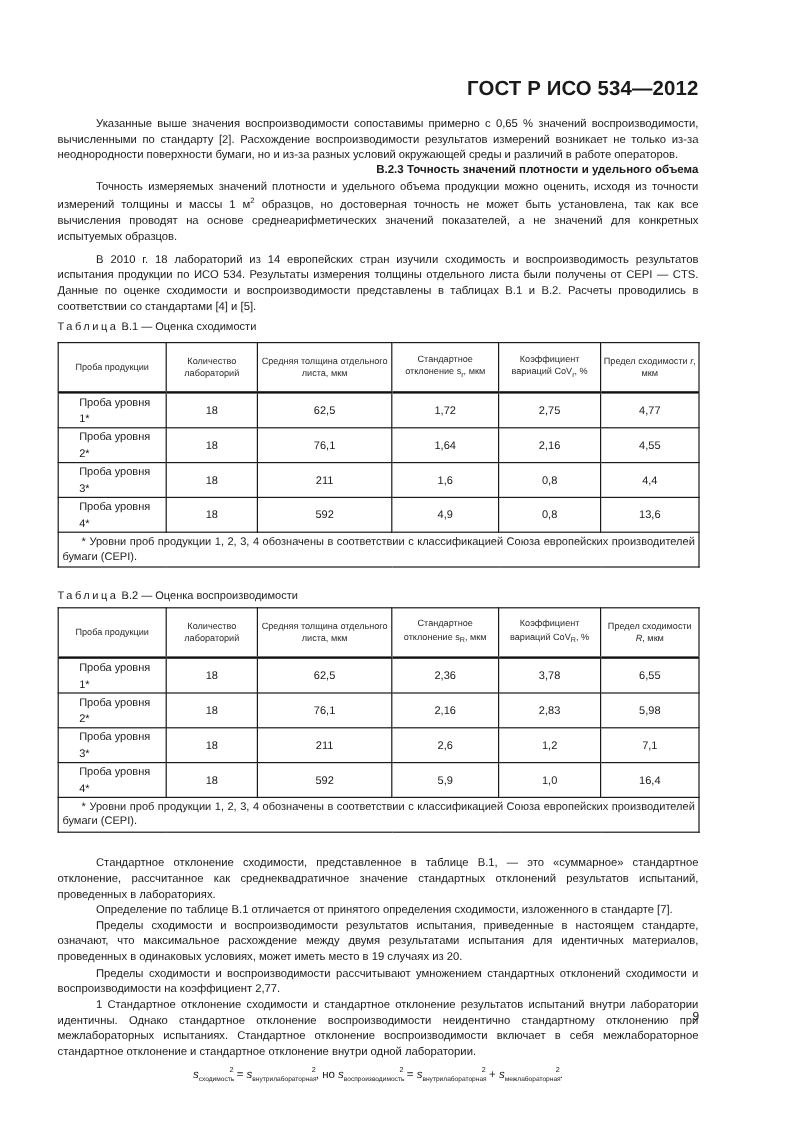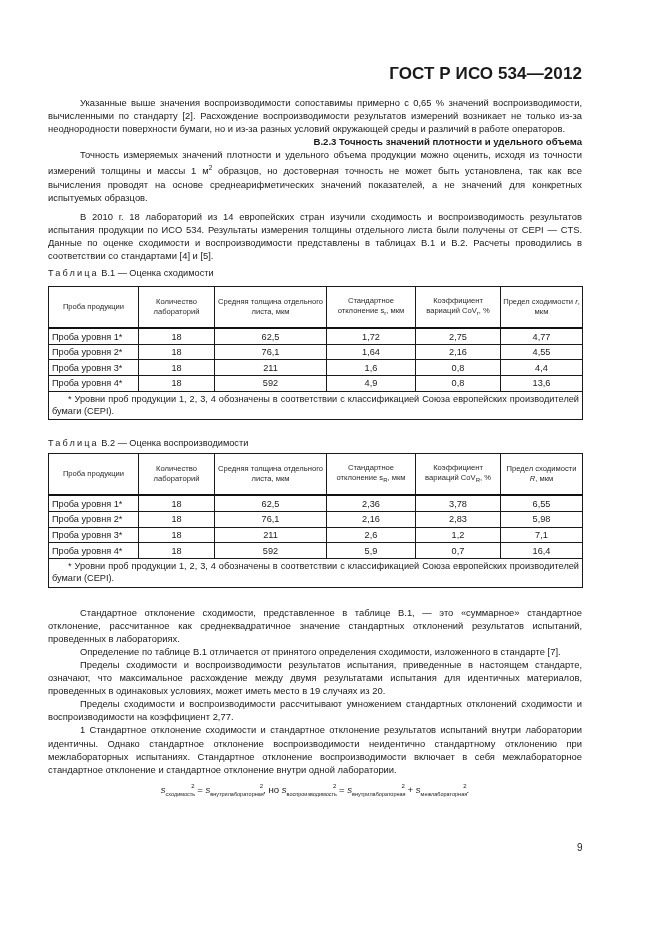--- a/index.html
+++ b/index.html
@@ -10,21 +10,21 @@
   .p { font-size: 9.4px; line-height: 13.1px; text-align: justify; margin: 0; }
   .indent { text-indent: 32px; }
   .h { font-weight: bold; font-size: 9.6px; line-height: 13.1px; margin: 0; padding-left: 32px; text-align: right; }
   .spaced { letter-spacing: 2.1px; }
   .cap { font-size: 9.2px; line-height: 12px; margin: 0; }
   table { border-collapse: collapse; width: 534px; table-layout: fixed; }
   td, th { border: 1px solid #1a1a1a; font-size: 9.2px; text-align: center; padding: 0 2px; font-weight: normal; }
   th { font-size: 7.6px; line-height: 10.2px; height: 40px; color: #2a2a2a; }
   thead tr th { border-bottom: 2.5px solid #111; }
   tbody td { height: 14.6px; line-height: 14px; }
-  tbody td.first { text-align: left; padding-left: 3px; }
+  tbody td.first { text-align: left; padding-left: 17px; }
   td.foot { text-align: justify; font-size: 9.2px; line-height: 12.4px; padding: 1px 3px 2px 3px; text-indent: 16px; }
   .formula { text-align: center; font-size: 9.6px; margin: 2px 0 4px 0; line-height: 16px; }
   .formula sub { font-size: 5.5px; vertical-align: -3px; }
   .formula sup { font-size: 6px; vertical-align: 5px; margin-left: -4px; }
   .formula i { font-style: italic; }
   .pagenum { position: absolute; left: 577px; top: 842px; font-size: 10px; }
   i { font-style: italic; }
   .sub { font-size: 6px; vertical-align: -2px; }
 </style>
 </head>
@@ -146,21 +146,21 @@
           <td>211</td>
           <td>2,6</td>
           <td>1,2</td>
           <td>7,1</td>
         </tr>
         <tr>
           <td class="first">Проба уровня 4*</td>
           <td>18</td>
           <td>592</td>
           <td>5,9</td>
-          <td>0,7</td>
+          <td>1,0</td>
           <td>16,4</td>
         </tr>
         <tr>
           <td colspan="6" class="foot">* Уровни проб продукции 1, 2, 3, 4 обозначены в соответствии с классификацией Союза европейских производителей бумаги (CEPI).</td>
         </tr>
       </tbody>
   </table>
 
   <div style="height:18px"></div>
   <p class="p indent">Стандартное отклонение сходимости, представленное в таблице B.1, — это «суммарное» стандартное отклонение, рассчитанное как среднеквадратичное значение стандартных отклонений результатов испытаний, проведенных в лабораториях.</p>

